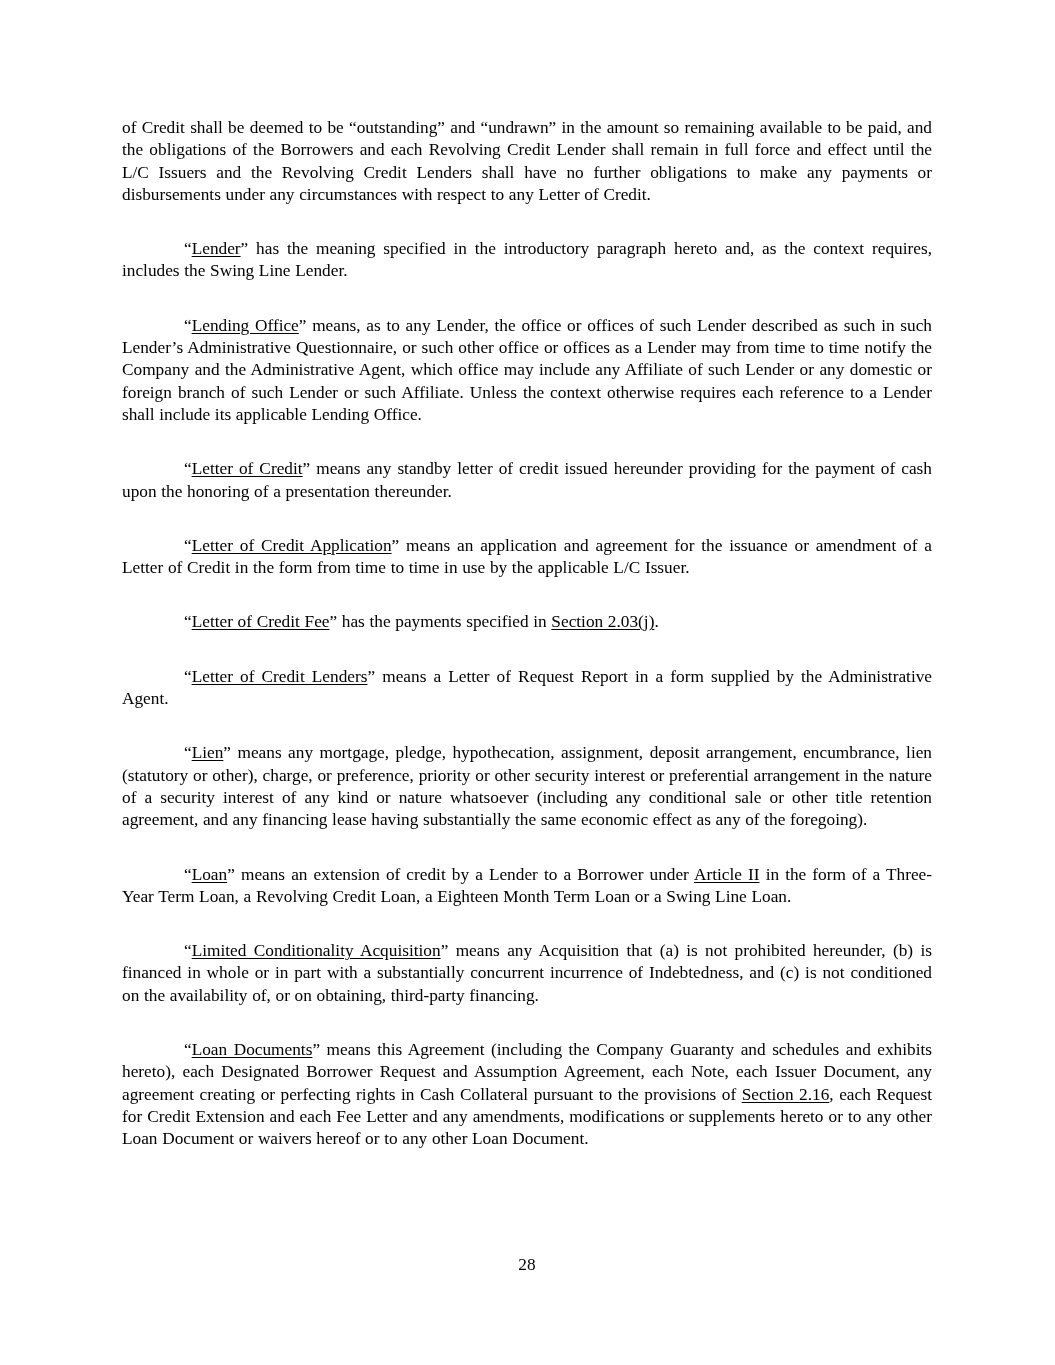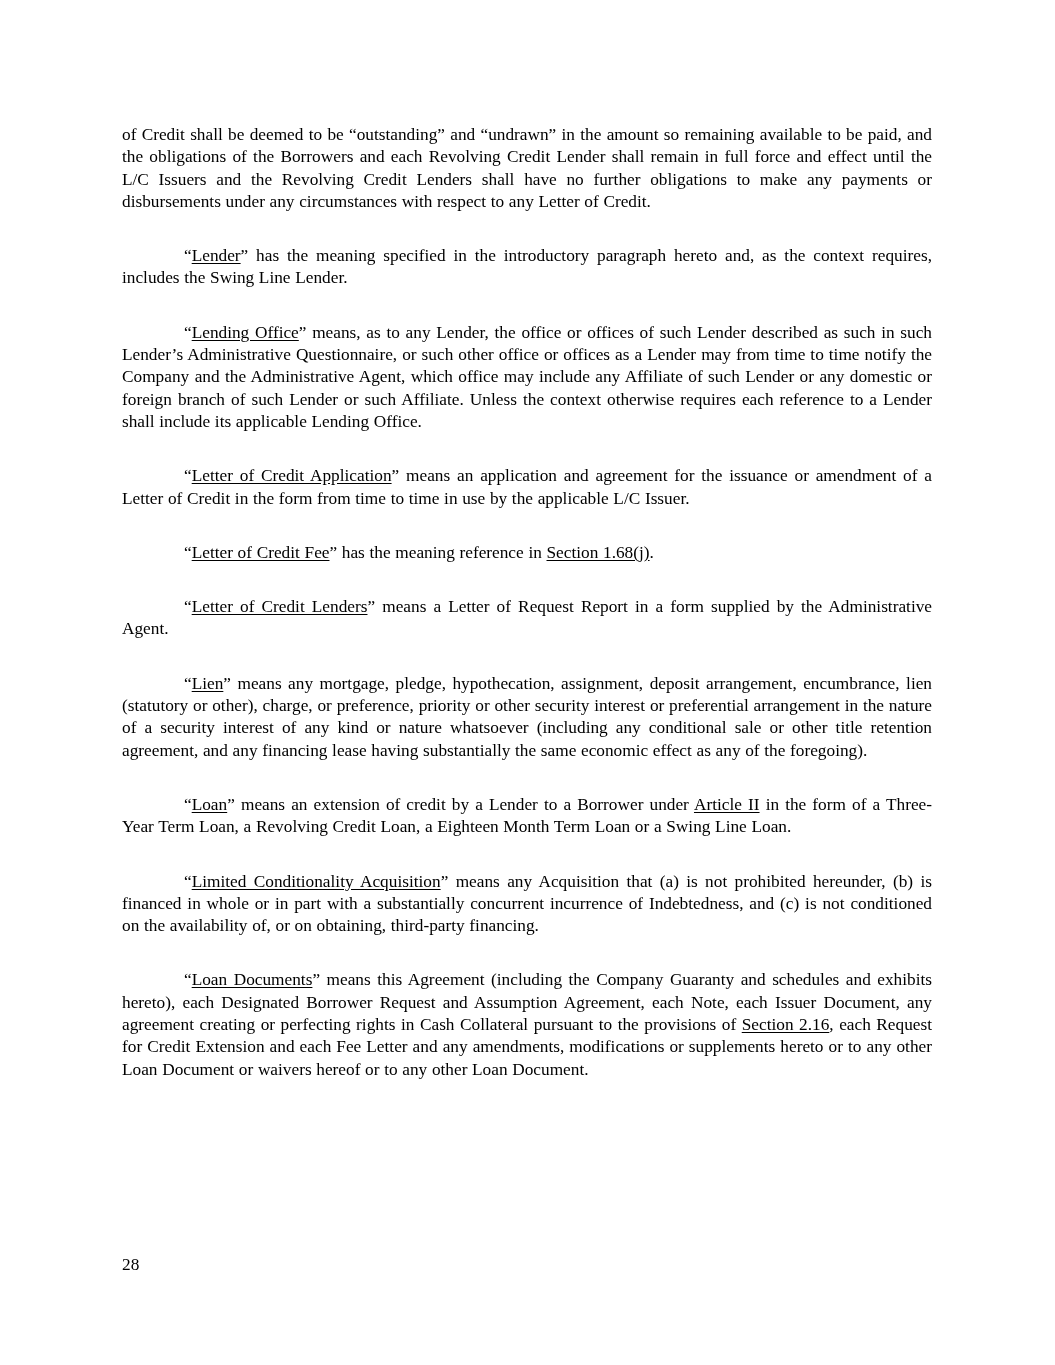--- a/index.html
+++ b/index.html
@@ -12,21 +12,21 @@
     width: 1055px;
     height: 1365px;
     background: #ffffff;
     color: #000000;
     font-family: "Liberation Serif", "DejaVu Serif", serif;
     overflow: hidden;
   }
   .content {
     position: absolute;
     left: 122px;
-    top: 124px;
+    top: 117px;
     width: 810px;
   }
   p.para {
     margin: 0 0 22.3px 0;
     font-size: 17.3px;
     line-height: 22.3px;
     text-align: justify;
     word-spacing: 0.02em;
   }
   p.para.indent {
@@ -35,34 +35,36 @@
   }
   .u {
     text-decoration: underline;
     text-underline-offset: 2px;
   }
   .footer {
     position: absolute;
     left: 122px;
     top: 1254px;
     width: 810px;
+    text-align: center;
     font-size: 17.3px;
     line-height: 22.3px;
   }
 </style>
 </head>
 <body>
 
 <div class="page">
   <div class="content">
       <p class="para"><span>of Credit shall be deemed to be “outstanding” and “undrawn” in the amount so remaining available to be paid, and the obligations of the Borrowers and each Revolving Credit Lender shall remain in full force and effect until the L/C Issuers and the Revolving Credit Lenders shall have no further obligations to make any payments or disbursements under any circumstances with respect to any Letter of Credit.</span></p>
       <p class="para indent"><span>“</span><span class="u">Lender</span><span>” has the meaning specified in the introductory paragraph hereto and, as the context requires, includes the Swing Line Lender.</span></p>
       <p class="para indent"><span>“</span><span class="u">Lending Office</span><span>” means, as to any Lender, the office or offices of such Lender described as such in such Lender’s Administrative Questionnaire, or such other office or offices as a Lender may from time to time notify the Company and the Administrative Agent, which office may include any Affiliate of such Lender or any domestic or foreign branch of such Lender or such Affiliate. Unless the context otherwise requires each reference to a Lender shall include its applicable Lending Office.</span></p>
+      <p class="para indent"><span>“</span><span class="u">Letter of Credit</span><span>” means any standby letter of credit issued hereunder providing for the payment of cash upon the honoring of a presentation thereunder.</span></p>
       <p class="para indent"><span>“</span><span class="u">Letter of Credit Application</span><span>” means an application and agreement for the issuance or amendment of a Letter of Credit in the form from time to time in use by the applicable L/C Issuer.</span></p>
-      <p class="para indent"><span>“</span><span class="u">Letter of Credit Fee</span><span>” has the meaning reference in </span><span class="u">Section 1.68(j)</span><span>.</span></p>
+      <p class="para indent"><span>“</span><span class="u">Letter of Credit Fee</span><span>” has the payments specified in </span><span class="u">Section 2.03(j)</span><span>.</span></p>
       <p class="para indent"><span>“</span><span class="u">Letter of Credit Lenders</span><span>” means a Letter of Request Report in a form supplied by the Administrative Agent.</span></p>
       <p class="para indent"><span>“</span><span class="u">Lien</span><span>” means any mortgage, pledge, hypothecation, assignment, deposit arrangement, encumbrance, lien (statutory or other), charge, or preference, priority or other security interest or preferential arrangement in the nature of a security interest of any kind or nature whatsoever (including any conditional sale or other title retention agreement, and any financing lease having substantially the same economic effect as any of the foregoing).</span></p>
       <p class="para indent"><span>“</span><span class="u">Loan</span><span>” means an extension of credit by a Lender to a Borrower under </span><span class="u">Article II</span><span> in the form of a Three-Year Term Loan, a Revolving Credit Loan, a Eighteen Month Term Loan or a Swing Line Loan.</span></p>
       <p class="para indent"><span>“</span><span class="u">Limited Conditionality Acquisition</span><span>” means any Acquisition that (a) is not prohibited hereunder, (b) is financed in whole or in part with a substantially concurrent incurrence of Indebtedness, and (c) is not conditioned on the availability of, or on obtaining, third-party financing.</span></p>
       <p class="para indent"><span>“</span><span class="u">Loan Documents</span><span>” means this Agreement (including the Company Guaranty and schedules and exhibits hereto), each Designated Borrower Request and Assumption Agreement, each Note, each Issuer Document, any agreement creating or perfecting rights in Cash Collateral pursuant to the provisions of </span><span class="u">Section 2.16</span><span>, each Request for Credit Extension and each Fee Letter and any amendments, modifications or supplements hereto or to any other Loan Document or waivers hereof or to any other Loan Document.</span></p>
     </div>
   <div class="footer">
     <span>28</span>
   </div>
 </div>

